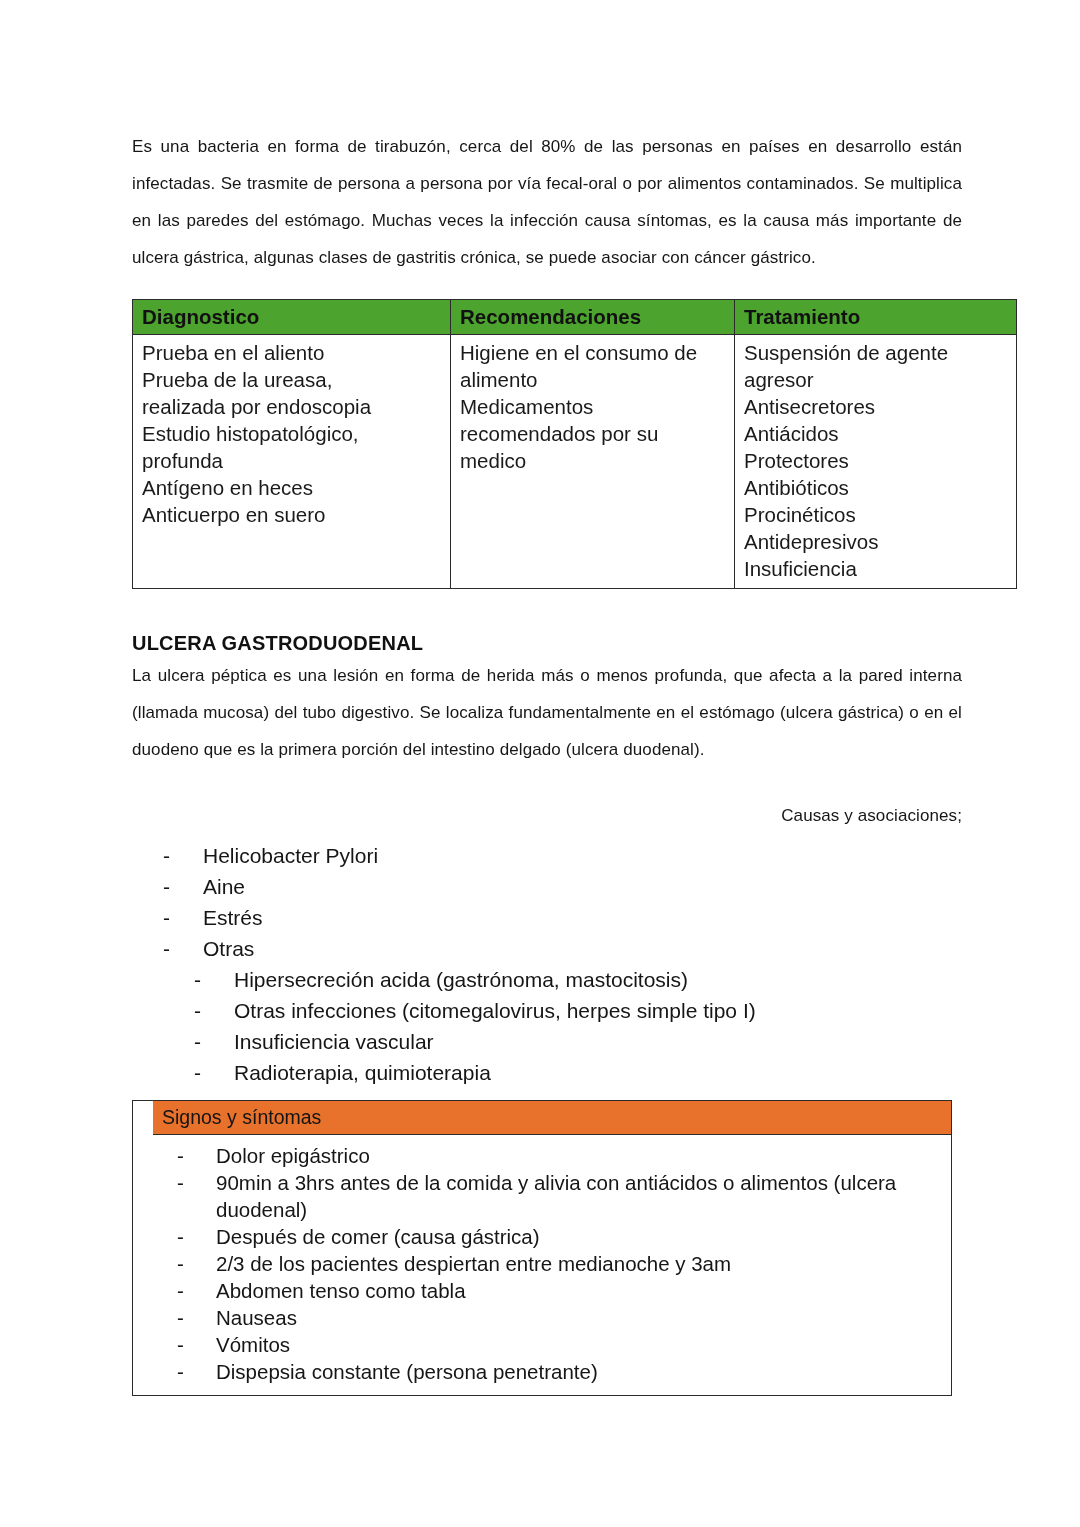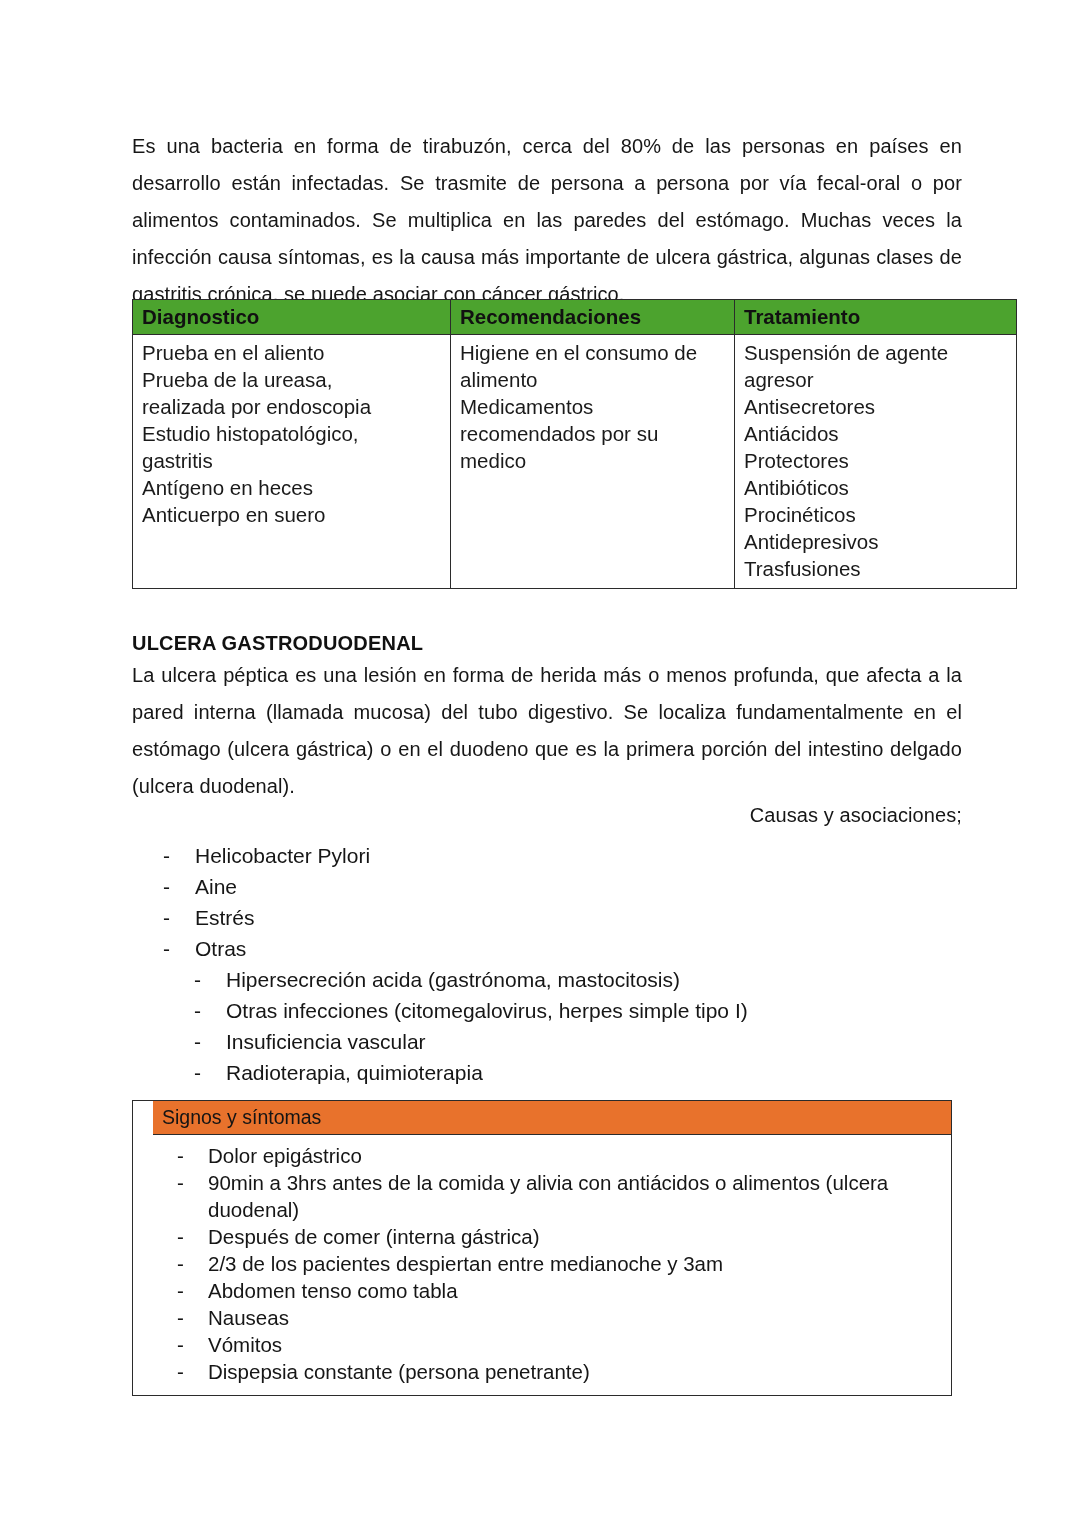--- a/index.html
+++ b/index.html
@@ -26,21 +26,21 @@
   }
   .content {
     position: absolute;
     left: 132px;
     top: 0;
     width: 830px;
   }
 
   
   .para {
-    font-size: 20px;
+    font-size: 17px;
     line-height: 37px;
     text-align: justify;
     color: #161616;
     margin: 0;
     letter-spacing: 0.1px;
   }
   .para-intro {
     position: absolute;
     left: 0;
     top: 128px;
@@ -119,21 +119,21 @@
     line-height: 31px;
     color: #161616;
   }
   .bullet-row.level-1 { padding-left: 31px; }
   .bullet-row.level-2 { padding-left: 62px; }
   .dash {
     width: 32px;
     flex: 0 0 32px;
     color: #161616;
   }
-  .bullet-text { flex: 1 1 auto; }
+  .bullet-text { flex: 1 1 auto; margin-left: 8px; }
 
   
   .symptom-box {
     position: absolute;
     left: 0;
     top: 1100px;
     width: 818px;
     border: 1.6px solid #2b2b2b;
   }
   .symptom-header {
@@ -182,41 +182,41 @@
           <th class="col-3">Tratamiento</th>
         </tr>
       </thead>
       <tbody>
         <tr>
           <td class="cell-body">
             <span class="cell-line">Prueba en el aliento</span>
             <span class="cell-line">Prueba de la ureasa,</span>
             <span class="cell-line">realizada por endoscopia</span>
             <span class="cell-line">Estudio histopatológico,</span>
-            <span class="cell-line">gastritis</span>
+            <span class="cell-line">profunda</span>
             <span class="cell-line">Antígeno en heces</span>
             <span class="cell-line">Anticuerpo en suero</span>
           </td>
           <td class="cell-body">
             <span class="cell-line">Higiene en el consumo de</span>
             <span class="cell-line">alimento</span>
             <span class="cell-line">Medicamentos</span>
             <span class="cell-line">recomendados por su</span>
             <span class="cell-line">medico</span>
           </td>
           <td class="cell-body">
             <span class="cell-line">Suspensión de agente</span>
             <span class="cell-line">agresor</span>
             <span class="cell-line">Antisecretores</span>
             <span class="cell-line">Antiácidos</span>
             <span class="cell-line">Protectores</span>
             <span class="cell-line">Antibióticos</span>
             <span class="cell-line">Procinéticos</span>
             <span class="cell-line">Antidepresivos</span>
-            <span class="cell-line">Trasfusiones</span>
+            <span class="cell-line">Insuficiencia</span>
           </td>
         </tr>
       </tbody>
     </table>
 
     <h2 class="heading">ULCERA GASTRODUODENAL</h2>
 
     <p class="para para-ulcera">La ulcera péptica es una lesión en forma de herida más o menos profunda, que afecta a la pared interna (llamada mucosa) del tubo digestivo. Se localiza fundamentalmente en el estómago (ulcera gástrica) o en el duodeno que es la primera porción del intestino delgado (ulcera duodenal).</p>
 
     <p class="para para-causas">Causas y asociaciones;</p>
@@ -262,21 +262,21 @@
         <div class="symptom-row">
           <span class="dash">-</span>
           <span class="bullet-text">Dolor epigástrico</span>
         </div>
         <div class="symptom-row">
           <span class="dash">-</span>
           <span class="bullet-text">90min a 3hrs antes de la comida y alivia con antiácidos o alimentos (ulcera duodenal)</span>
         </div>
         <div class="symptom-row">
           <span class="dash">-</span>
-          <span class="bullet-text">Después de comer (interna gástrica)</span>
+          <span class="bullet-text">Después de comer (causa gástrica)</span>
         </div>
         <div class="symptom-row">
           <span class="dash">-</span>
           <span class="bullet-text">2/3 de los pacientes despiertan entre medianoche y 3am</span>
         </div>
         <div class="symptom-row">
           <span class="dash">-</span>
           <span class="bullet-text">Abdomen tenso como tabla</span>
         </div>
         <div class="symptom-row">

